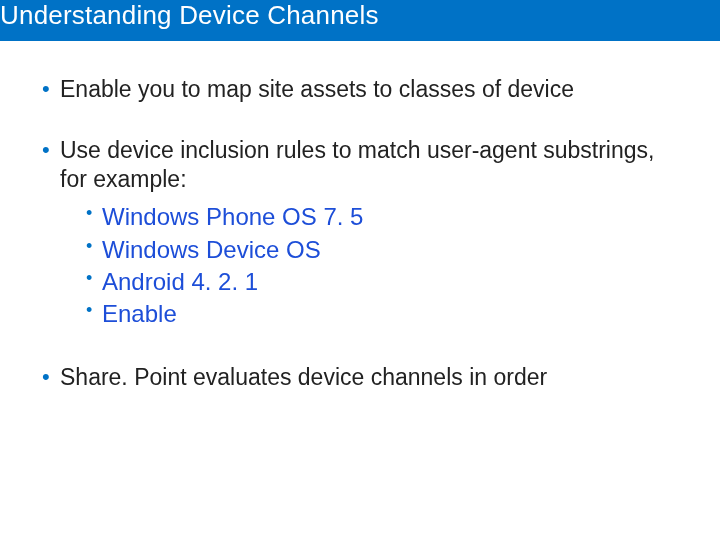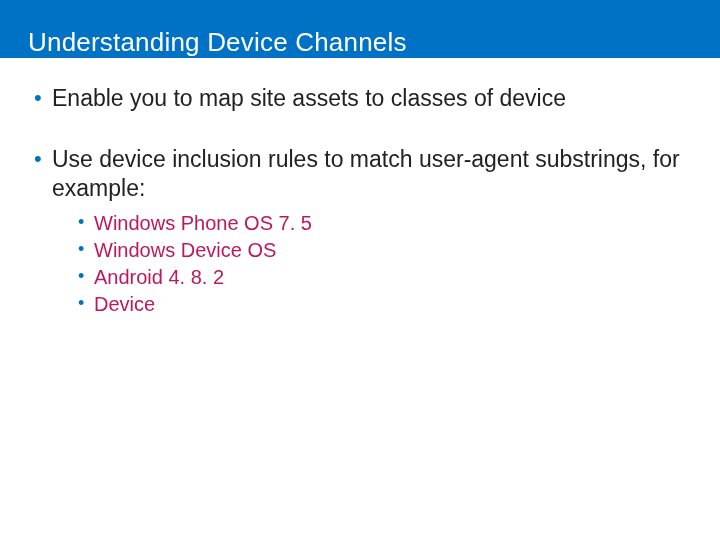--- a/index.html
+++ b/index.html
@@ -13,38 +13,37 @@
     overflow: hidden;
   }
   .slide {
     width: 720px;
     height: 540px;
     position: relative;
     box-sizing: border-box;
   }
   .title-bar {
     background: #0072c6;
-    height: 58px;
+    height: 41px;
     display: flex;
-    align-items: flex-end;
-    padding-left: 28px;
+    align-items: flex-start;
     box-sizing: border-box;
   }
   .title-text {
     color: #ffffff;
     font-size: 26px;
     font-weight: 300;
     letter-spacing: 0.2px;
   }
   .body {
     padding: 22px 30px 0 30px;
   }
   ul.level1 {
     list-style: none;
-    margin: 4px;
+    margin: 12px;
     padding: 0;
   }
   ul.level1 > li {
     position: relative;
     padding-left: 18px;
     font-size: 23px;
     font-weight: 400;
     line-height: 1.25;
     margin-bottom: 32px;
     color: #222;
@@ -59,24 +58,24 @@
     line-height: 1.25;
   }
   ul.level2 {
     list-style: none;
     margin: 8px 0 0 0;
     padding: 0 0 0 26px;
   }
   ul.level2 > li {
     position: relative;
     padding-left: 16px;
-    font-size: 20px;
+    font-size: 24px;
     font-weight: 400;
     line-height: 1.35;
-    color: #be185d;
+    color: #1d4ed8;
   }
   ul.level2 > li::before {
     content: "•";
     position: absolute;
     left: 0;
     top: 0;
     color: #0072c6;
     font-size: 18px;
     line-height: 1.35;
   }
@@ -91,19 +90,22 @@
   <div class="body">
     <ul class="level1">
       <li>
         <span>Enable you to map site assets to classes of device</span>
       </li>
       <li>
         <span>Use device inclusion rules to match user-agent substrings, for example:</span>
         <ul class="level2">
           <li><span>Windows Phone OS 7. 5</span></li>
           <li><span>Windows Device OS</span></li>
-          <li><span>Android 4. 8. 2</span></li>
-          <li><span>Device</span></li>
+          <li><span>Android 4. 2. 1</span></li>
+          <li><span>Enable</span></li>
         </ul>
+      </li>
+      <li>
+        <span>Share. Point evaluates device channels in order</span>
       </li>
     </ul>
   </div>
 </div>
 
 </body></html>

